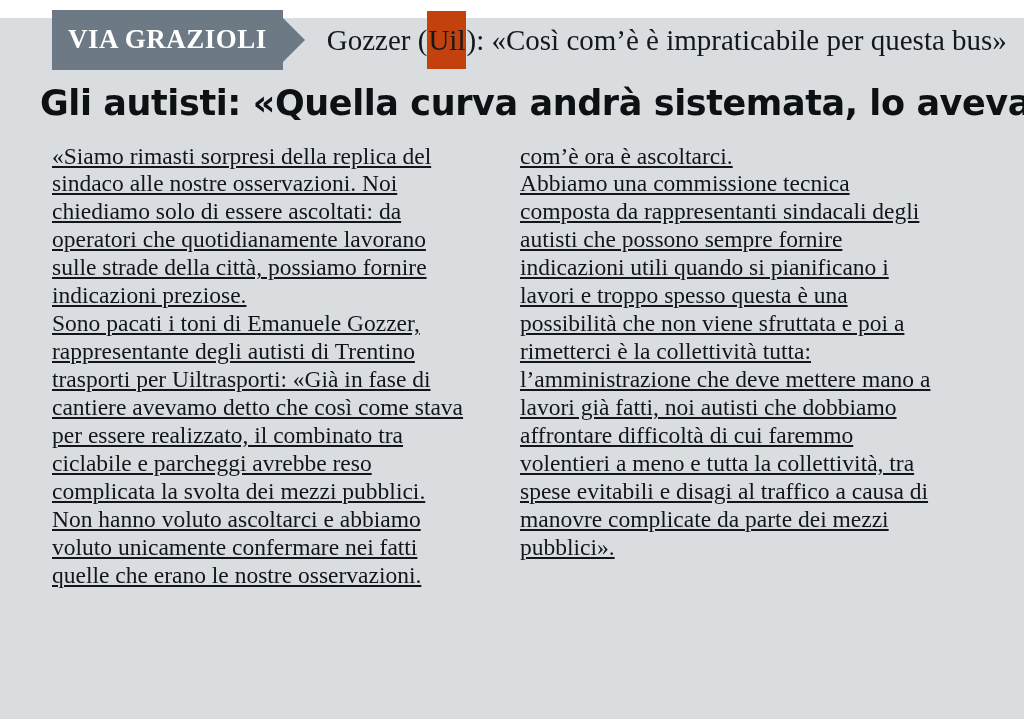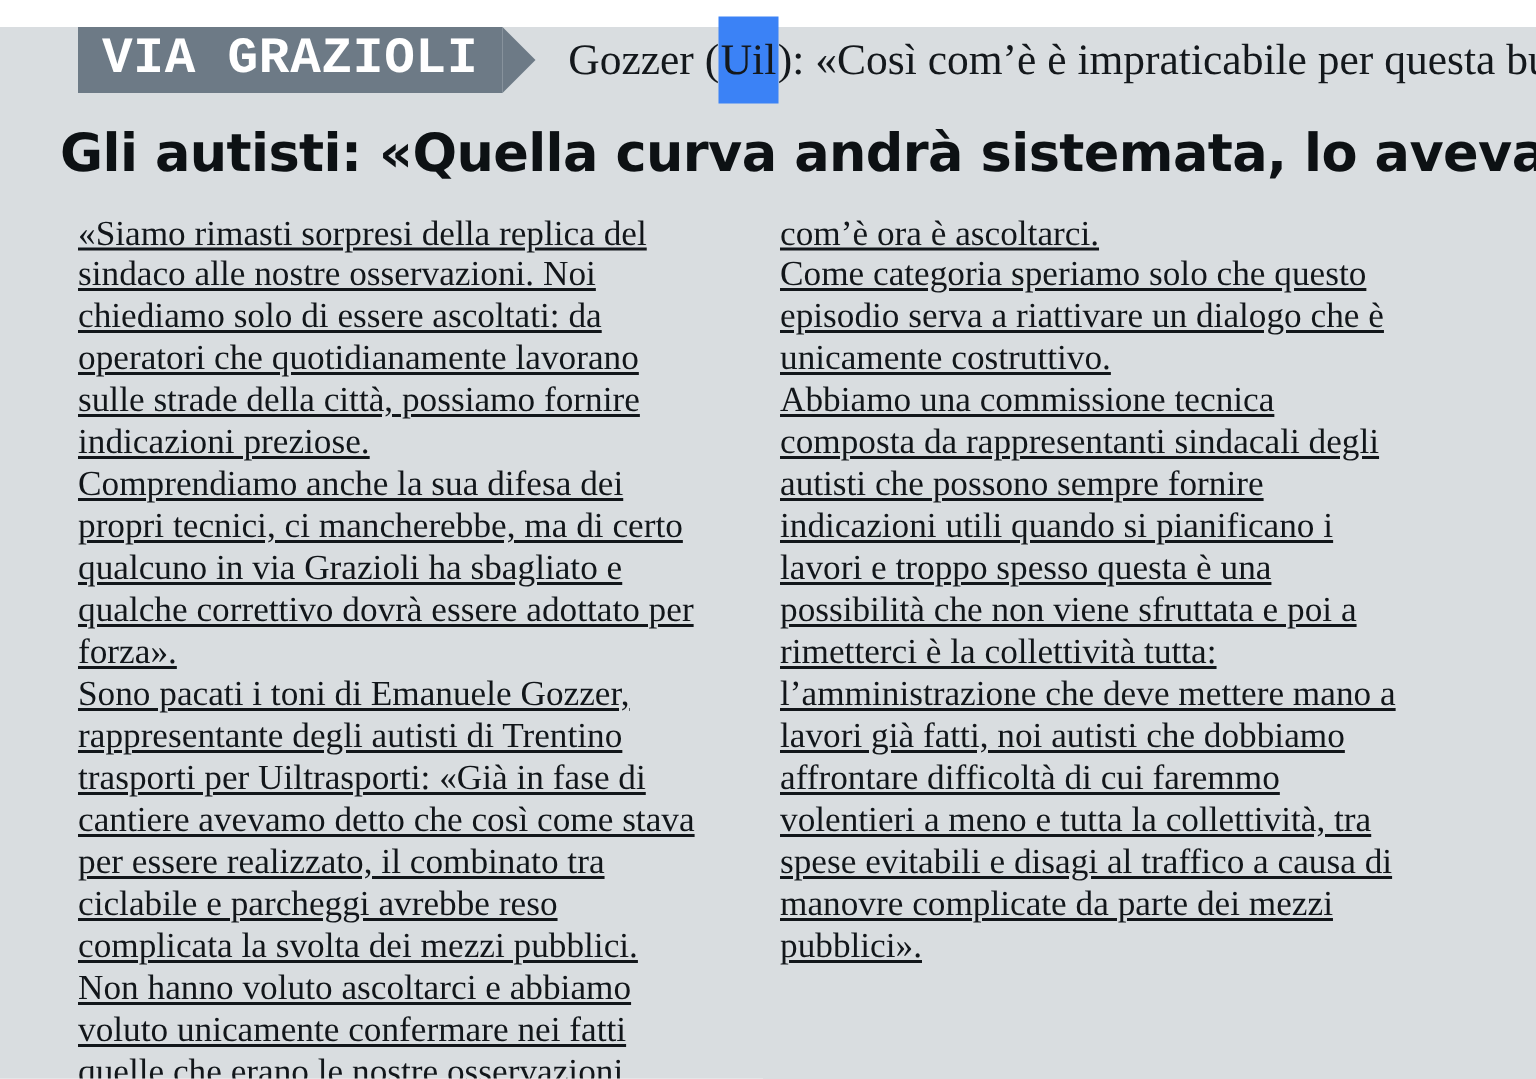--- a/index.html
+++ b/index.html
@@ -25,28 +25,28 @@
     position: relative;
     height: 44px;
     margin: 18px 0 0 0;
     display: flex;
     align-items: center;
   }
   .kicker-tag {
     position: relative;
     background: #6d7a86;
     color: #ffffff;
-    font-family: Liberation Mono, monospace;
+    font-family: Liberation Serif, serif;
     font-weight: bold;
-    font-size: 34px;
+    font-size: 27px;
     letter-spacing: 0.5px;
     line-height: 1;
     padding: 9px 16px 10px 16px;
     margin-left: 52px;
-    height: 44px;
+    height: 60px;
     box-sizing: border-box;
     display: flex;
     align-items: center;
     white-space: nowrap;
   }
   .kicker-arrow {
     width: 0;
     height: 0;
     border-top: 22px solid transparent;
     border-bottom: 22px solid transparent;
@@ -54,21 +54,21 @@
   }
   .kicker-text {
     font-family: "Liberation Serif", serif;
     font-size: 29px;
     color: #14181c;
     margin-left: 22px;
     white-space: nowrap;
     line-height: 1;
   }
   .kicker-text .hl {
-    background: #3b82f6;
+    background: #c2410c;
     padding: 13px 1px;
     text-align: right;
   }
   .headline {
     font-family: "DejaVu Sans", sans-serif;
     font-weight: bold;
     font-size: 35px;
     color: #0d1114;
     text-align: center;
     letter-spacing: -0.4px;
@@ -103,25 +103,23 @@
     <div class="kicker-tag">VIA GRAZIOLI</div>
     <div class="kicker-arrow"></div>
     <div class="kicker-text"><span>Gozzer (</span><span class="hl">Uil</span><span>): «Così com’è è impraticabile per questa bus»</span></div>
   </div>
 
   <div class="headline">Gli autisti: «Quella curva andrà sistemata, lo avevamo detto»</div>
 
   <div class="columns">
     <div class="col">
       <p>«Siamo rimasti sorpresi della replica del sindaco alle nostre osservazioni. Noi chiediamo solo di essere ascoltati: da operatori che quotidianamente lavorano sulle strade della città, possiamo fornire indicazioni preziose.</p>
-      <p>Comprendiamo anche la sua difesa dei propri tecnici, ci mancherebbe, ma di certo qualcuno in via Grazioli ha sbagliato e qualche correttivo dovrà essere adottato per forza».</p>
       <p>Sono pacati i toni di Emanuele Gozzer, rappresentante degli autisti di Trentino trasporti per Uiltrasporti: «Già in fase di cantiere avevamo detto che così come stava per essere realizzato, il combinato tra ciclabile e parcheggi avrebbe reso complicata la svolta dei mezzi pubblici.</p>
       <p>Non hanno voluto ascoltarci e abbiamo voluto unicamente confermare nei fatti quelle che erano le nostre osservazioni.</p>
 
     </div>
     <div class="col">
       <p>com’è ora è ascoltarci.</p>
-      <p>Come categoria speriamo solo che questo episodio serva a riattivare un dialogo che è unicamente costruttivo.</p>
       <p>Abbiamo una commissione tecnica composta da rappresentanti sindacali degli autisti che possono sempre fornire indicazioni utili quando si pianificano i lavori e troppo spesso questa è una possibilità che non viene sfruttata e poi a rimetterci è la collettività tutta: l’amministrazione che deve mettere mano a lavori già fatti, noi autisti che dobbiamo affrontare difficoltà di cui faremmo volentieri a meno e tutta la collettività, tra spese evitabili e disagi al traffico a causa di manovre complicate da parte dei mezzi pubblici».</p>
     </div>
   </div>
 
 </div>
 
 </body></html>

